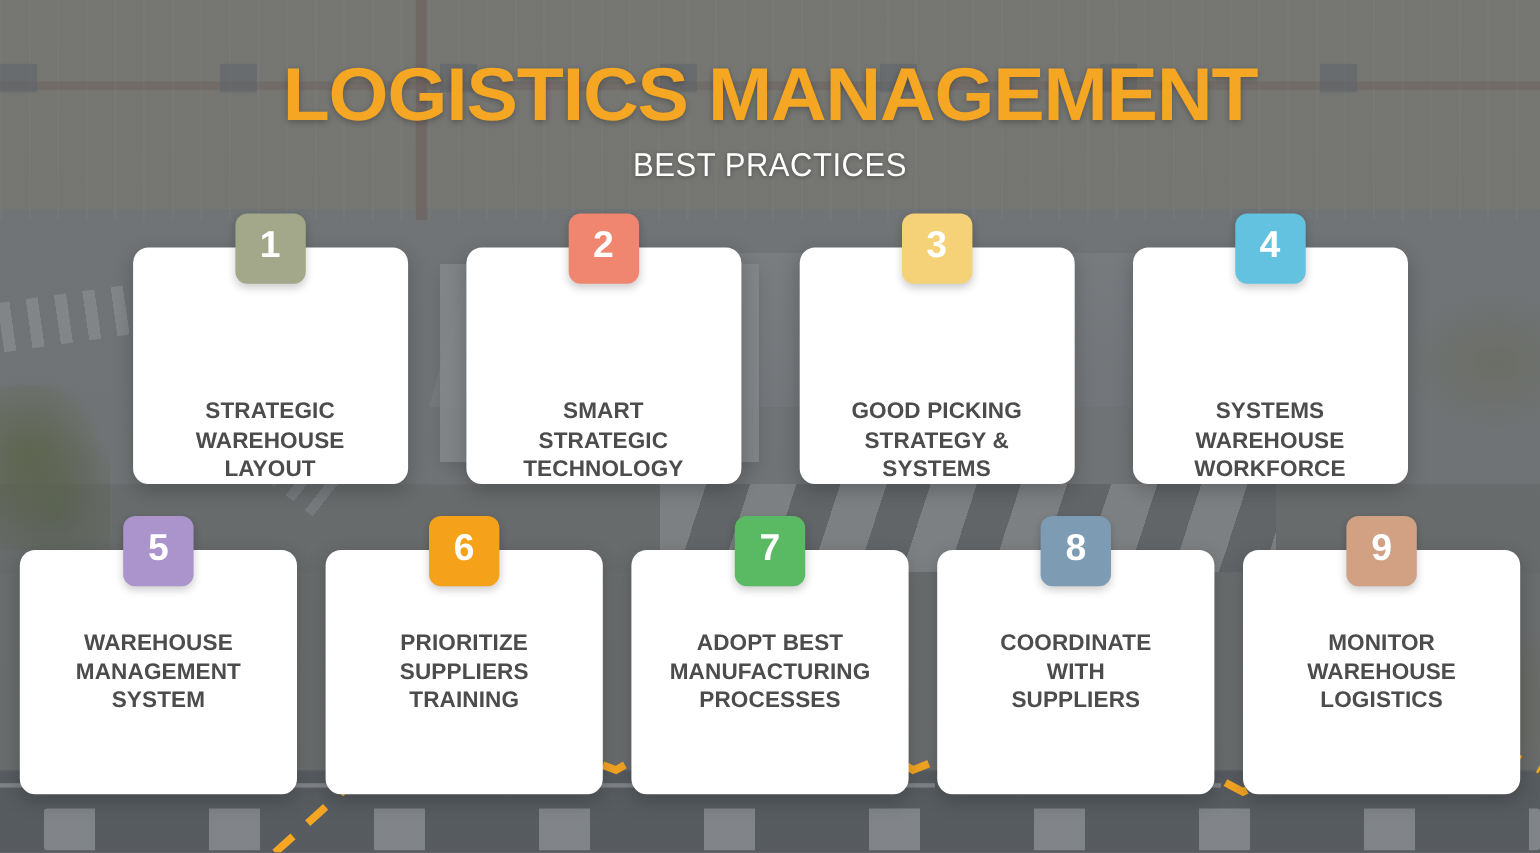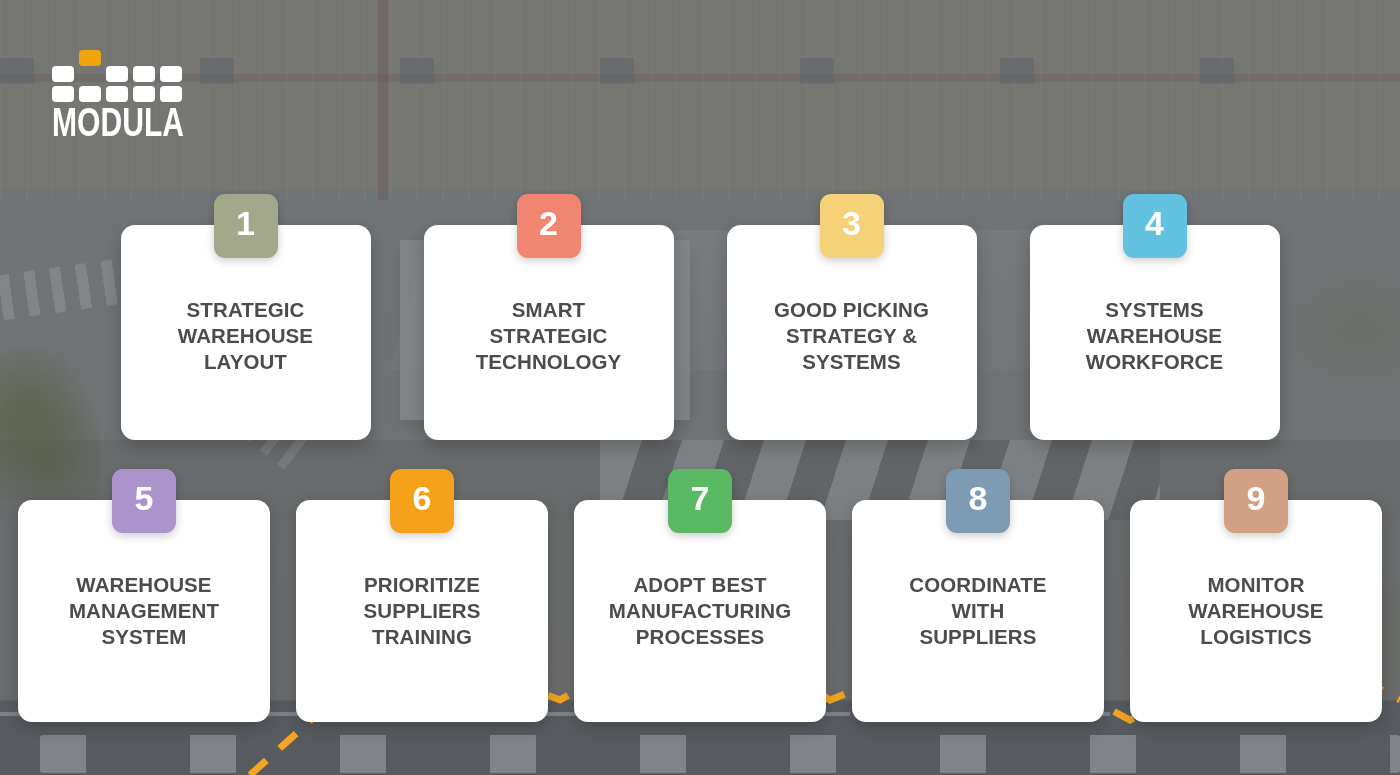--- a/index.html
+++ b/index.html
@@ -111,21 +111,21 @@
 
   .card-wrap { position:relative; }
 
   .card {
     background:#ffffff;
     border-radius:14px;
     box-shadow:0 6px 18px rgba(0,0,0,.22);
     display:flex; align-items:flex-start; justify-content:center;
     position:relative;
   }
-  #row1 .card { width:250px; height:215px; padding-top:72px; }
+  #row1 .card { width:250px; height:215px; padding-top:72px;align-items:flex-end; }
   #row2 .card { width:252px; height:222px; padding-top:72px; }
 
   .card-title {
     font-size:20.5px; font-weight:bold; color:#4c4c4c;
     text-align:center; line-height:1.28; letter-spacing:.1px;
     padding:0 12px;
     white-space:pre-line;
   }
 
   .badge {
@@ -157,38 +157,25 @@
   <div id="bg-trucks"></div>
 </div>
 <div id="bg-overlay"></div>
 
 <svg id="dash-path" width="1400" height="775" viewBox="0 0 1400 775">
   <polyline points="250,775 400,640 560,700 700,620 830,700 980,640 1130,720 1290,640 1400,700" fill="none" stroke="#f5a623" stroke-width="7" stroke-dasharray="22 18" stroke-linecap="butt"></polyline>
 </svg>
 
 <div id="header">
 
-  <div id="logo">
-
-    <div class="logo-sq" style="left:0px;   top:18px;"></div>
-    <div class="logo-sq accent" style="left:27px;  top:2px;"></div>
-    <div class="logo-sq" style="left:54px;  top:18px;"></div>
-    <div class="logo-sq" style="left:81px;  top:18px;"></div>
-    <div class="logo-sq" style="left:108px; top:18px;"></div>
-    <div class="logo-sq" style="left:0px;   top:38px;"></div>
-    <div class="logo-sq" style="left:27px;  top:38px;"></div>
-    <div class="logo-sq" style="left:54px;  top:38px;"></div>
-    <div class="logo-sq" style="left:81px;  top:38px;"></div>
-    <div class="logo-sq" style="left:108px; top:38px;"></div>
-
-    <svg id="logo-word" viewBox="0 0 132 44">
-      <text x="0" y="40" font-family="'Liberation Sans', sans-serif" font-size="40" font-weight="bold" fill="#ffffff" textLength="132" lengthAdjust="spacingAndGlyphs">MODULA</text>
-    </svg>
+
+  <div id="title-block">
+    <div id="main-title">LOGISTICS MANAGEMENT</div>
+    <div id="subtitle">BEST PRACTICES</div>
   </div>
-
 </div>
 
 <div class="row" id="row1">
     <div class="card-wrap">
       <div class="card">
         <div class="card-title">STRATEGIC
 WAREHOUSE
 LAYOUT</div>
       </div>
       <div class="badge" style="background: rgb(163, 168, 138); left: 50%; transform: translateX(-50%);">1</div>

